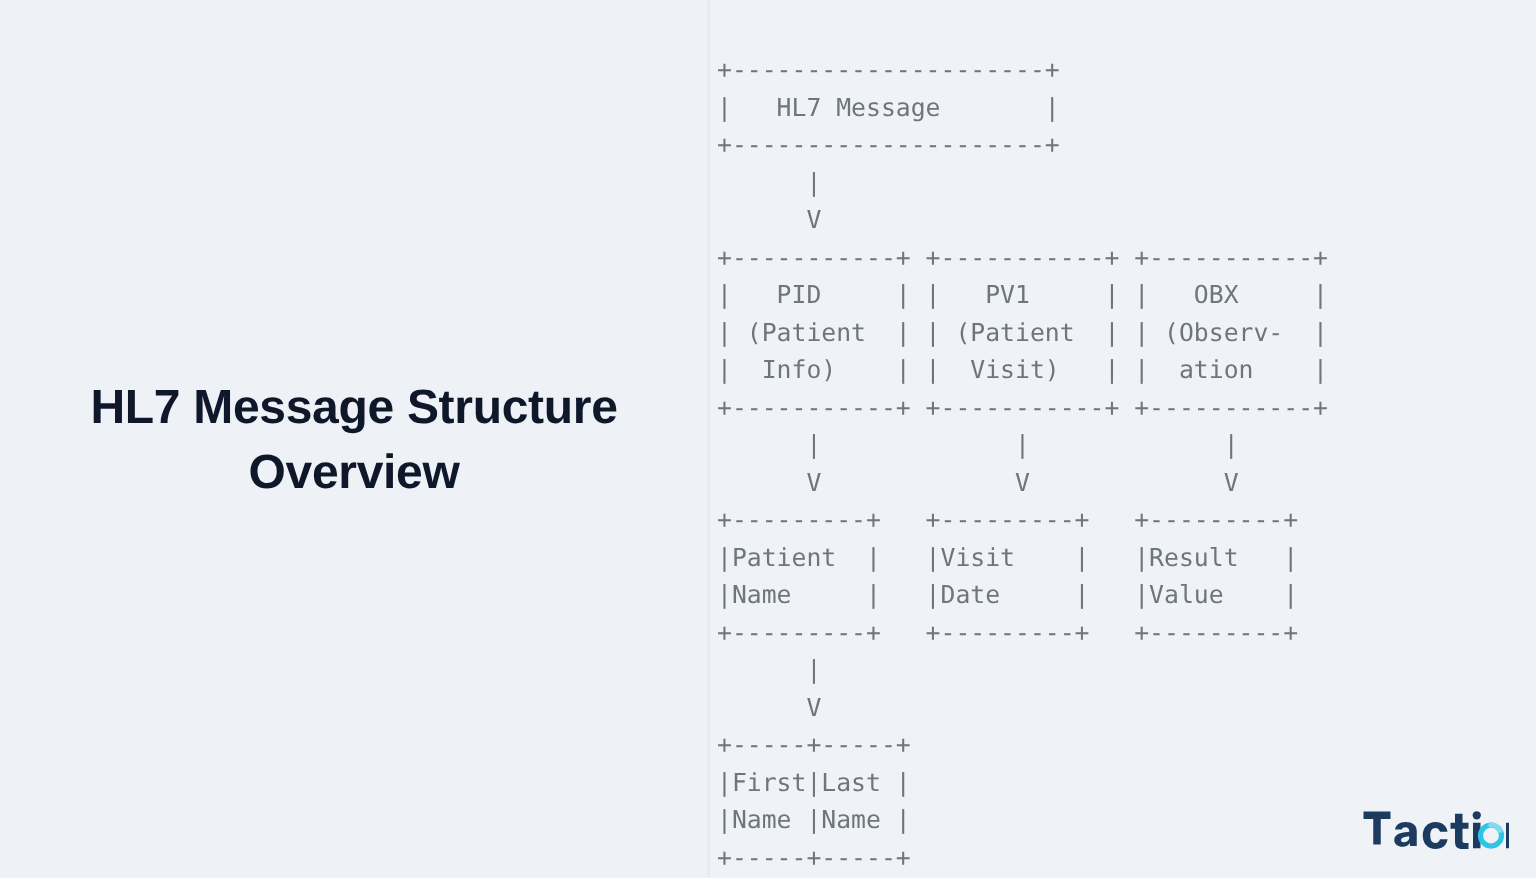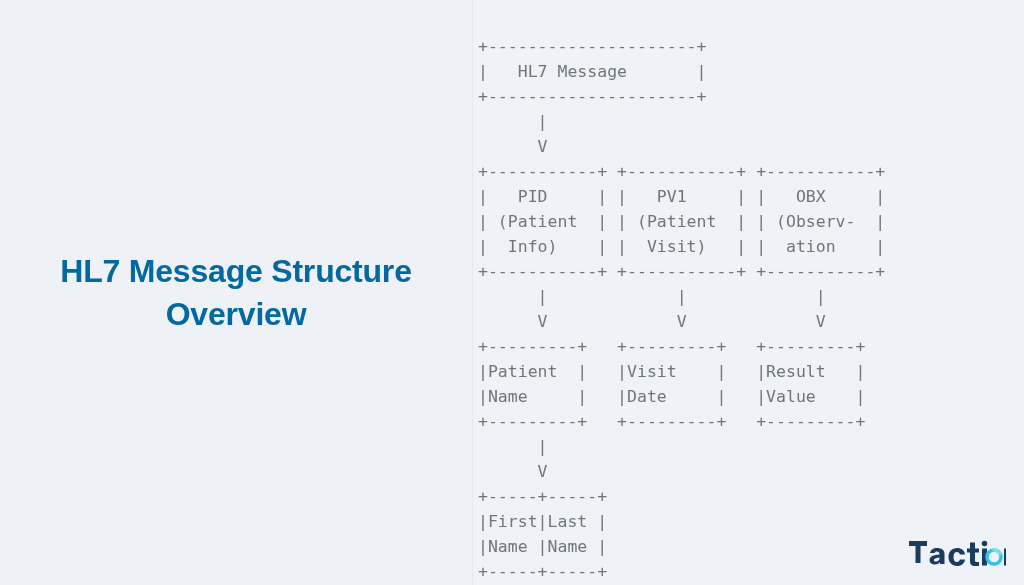--- a/index.html
+++ b/index.html
@@ -26,21 +26,21 @@
     align-items: center;
     justify-content: center;
   }
   #page-title {
     width: 420px;
     text-align: center;
     font-family: "Liberation Sans", sans-serif;
     font-size: 32px;
     font-weight: bold;
     line-height: 1.32;
-    color: #0369a1;
+    color: #0f172a;
     letter-spacing: -0.2px;
     white-space: pre-line;
   }
 
   
   #diagram-pane {
     position: absolute;
     left: 472px;
     top: 0;
     width: 552px;

